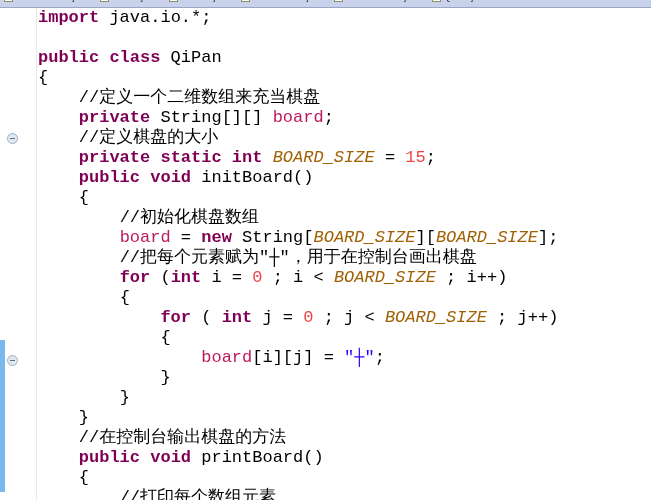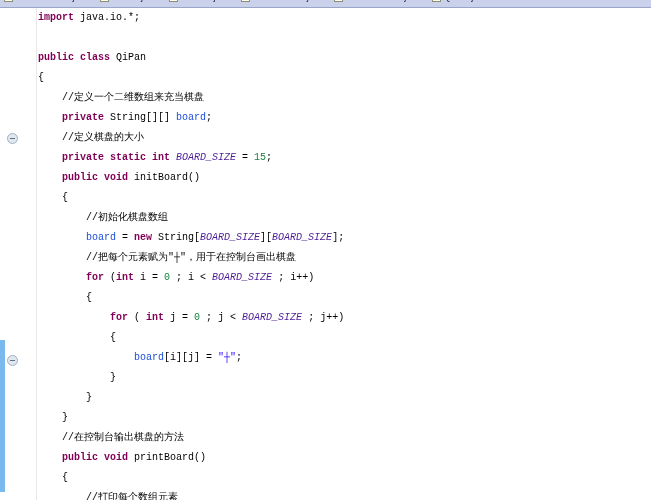--- a/index.html
+++ b/index.html
@@ -95,35 +95,35 @@
     background: #5f7285;
   }
 
   
   .code {
     position: absolute;
     left: 38px; top: 0;
     width: 613px;
     height: 368px;
     font-family: "Liberation Mono", "DejaVu Sans Mono", monospace;
-    font-size: 10px;
+    font-size: 17px;
     line-height: 20px;
     white-space: pre;
     color: #000000;
   }
   .ln { height: 20px; }
 
   
   .kw   { color: #7f0055; font-weight: bold; }
   .cmt  { color: #000000; }
-  .fld  { color: #4c1d95; font-style: italic; }
-  .var  { color: #1d4ed8; }
+  .fld  { color: #a16207; font-style: italic; }
+  .var  { color: #be185d; }
   .str  { color: #2a00ff; }
   .pln  { color: #000000; }
-  .num  { color: #15803d; font-family: Liberation Mono, monospace; }
+  .num  { color: #ef4444; font-family: Liberation Mono, monospace; }
 </style>
 </head>
 <body>
 
 <div class="tabbar" id="tabbar">
     <div class="tab">
       <span class="fileicon"></span>
       <span>ZhuCeDaoYu.java</span>
     </div>
     <div class="tab">

